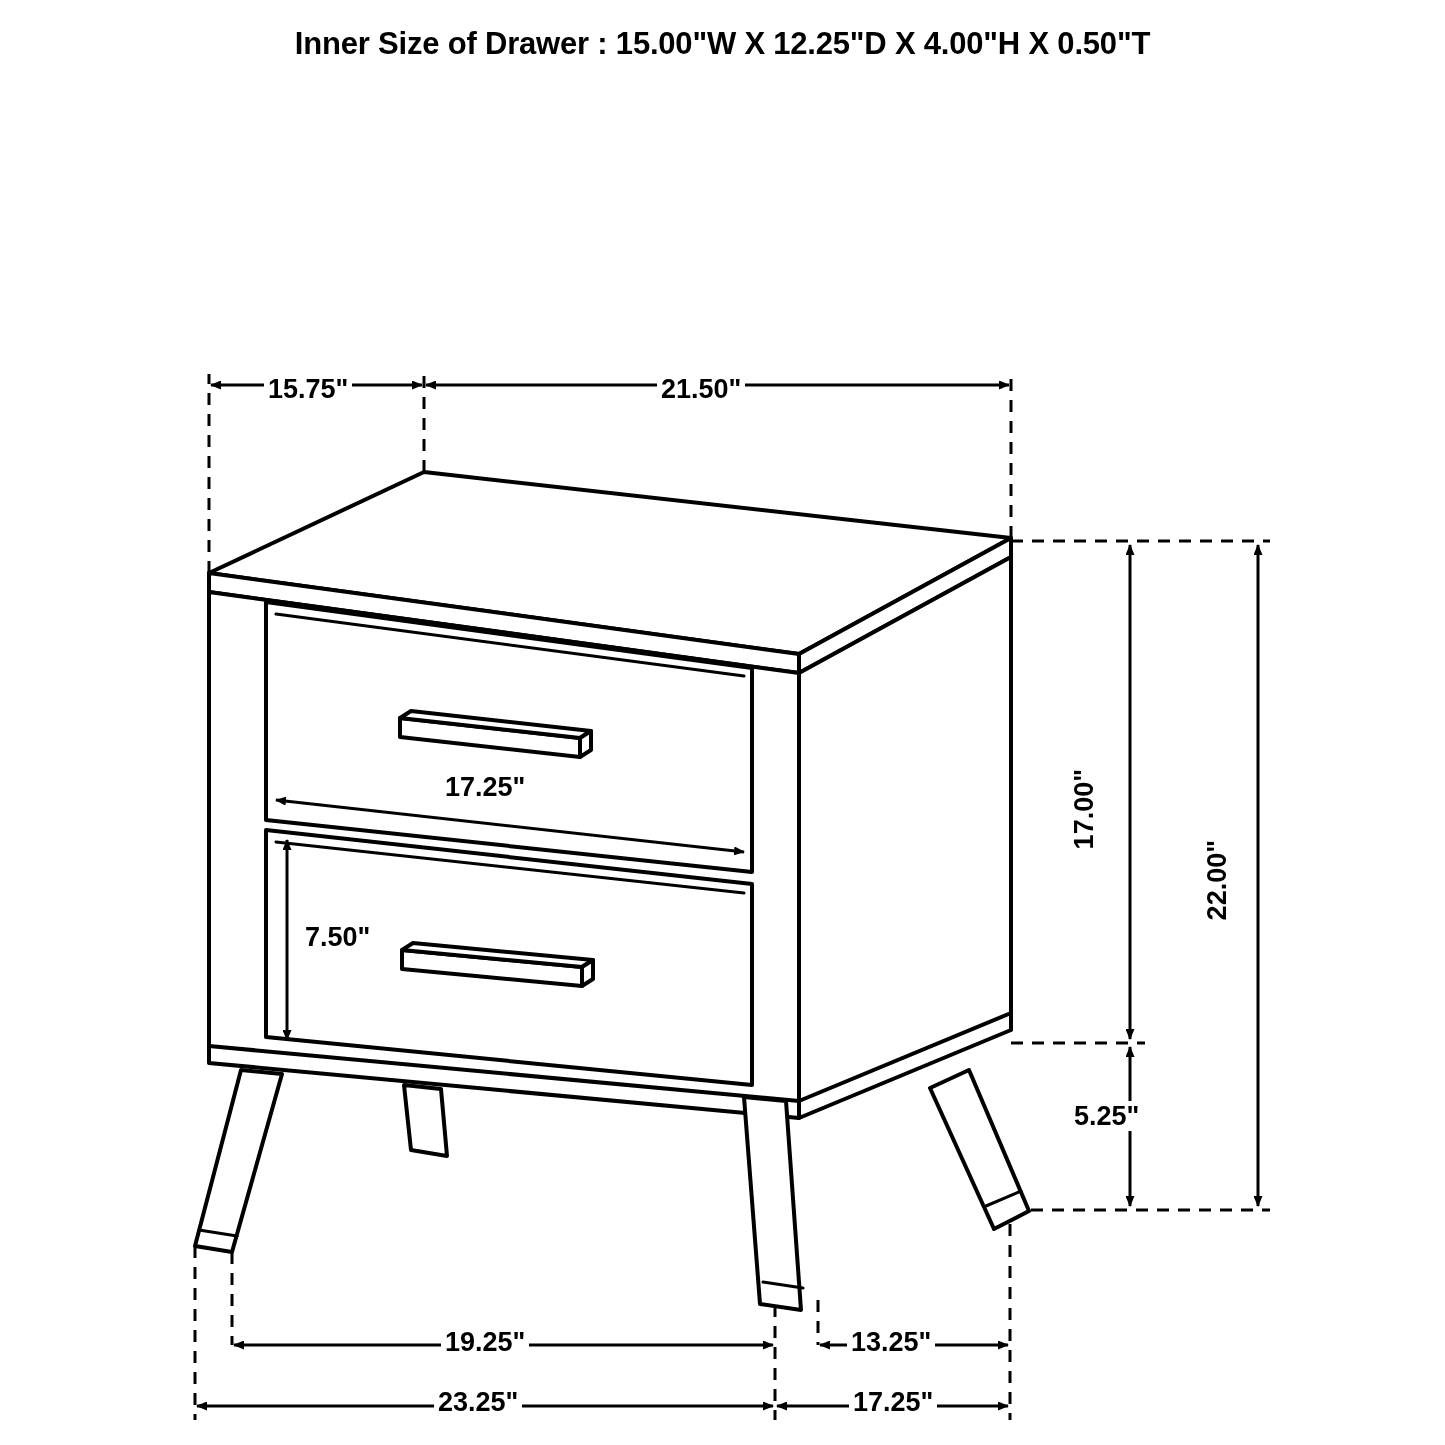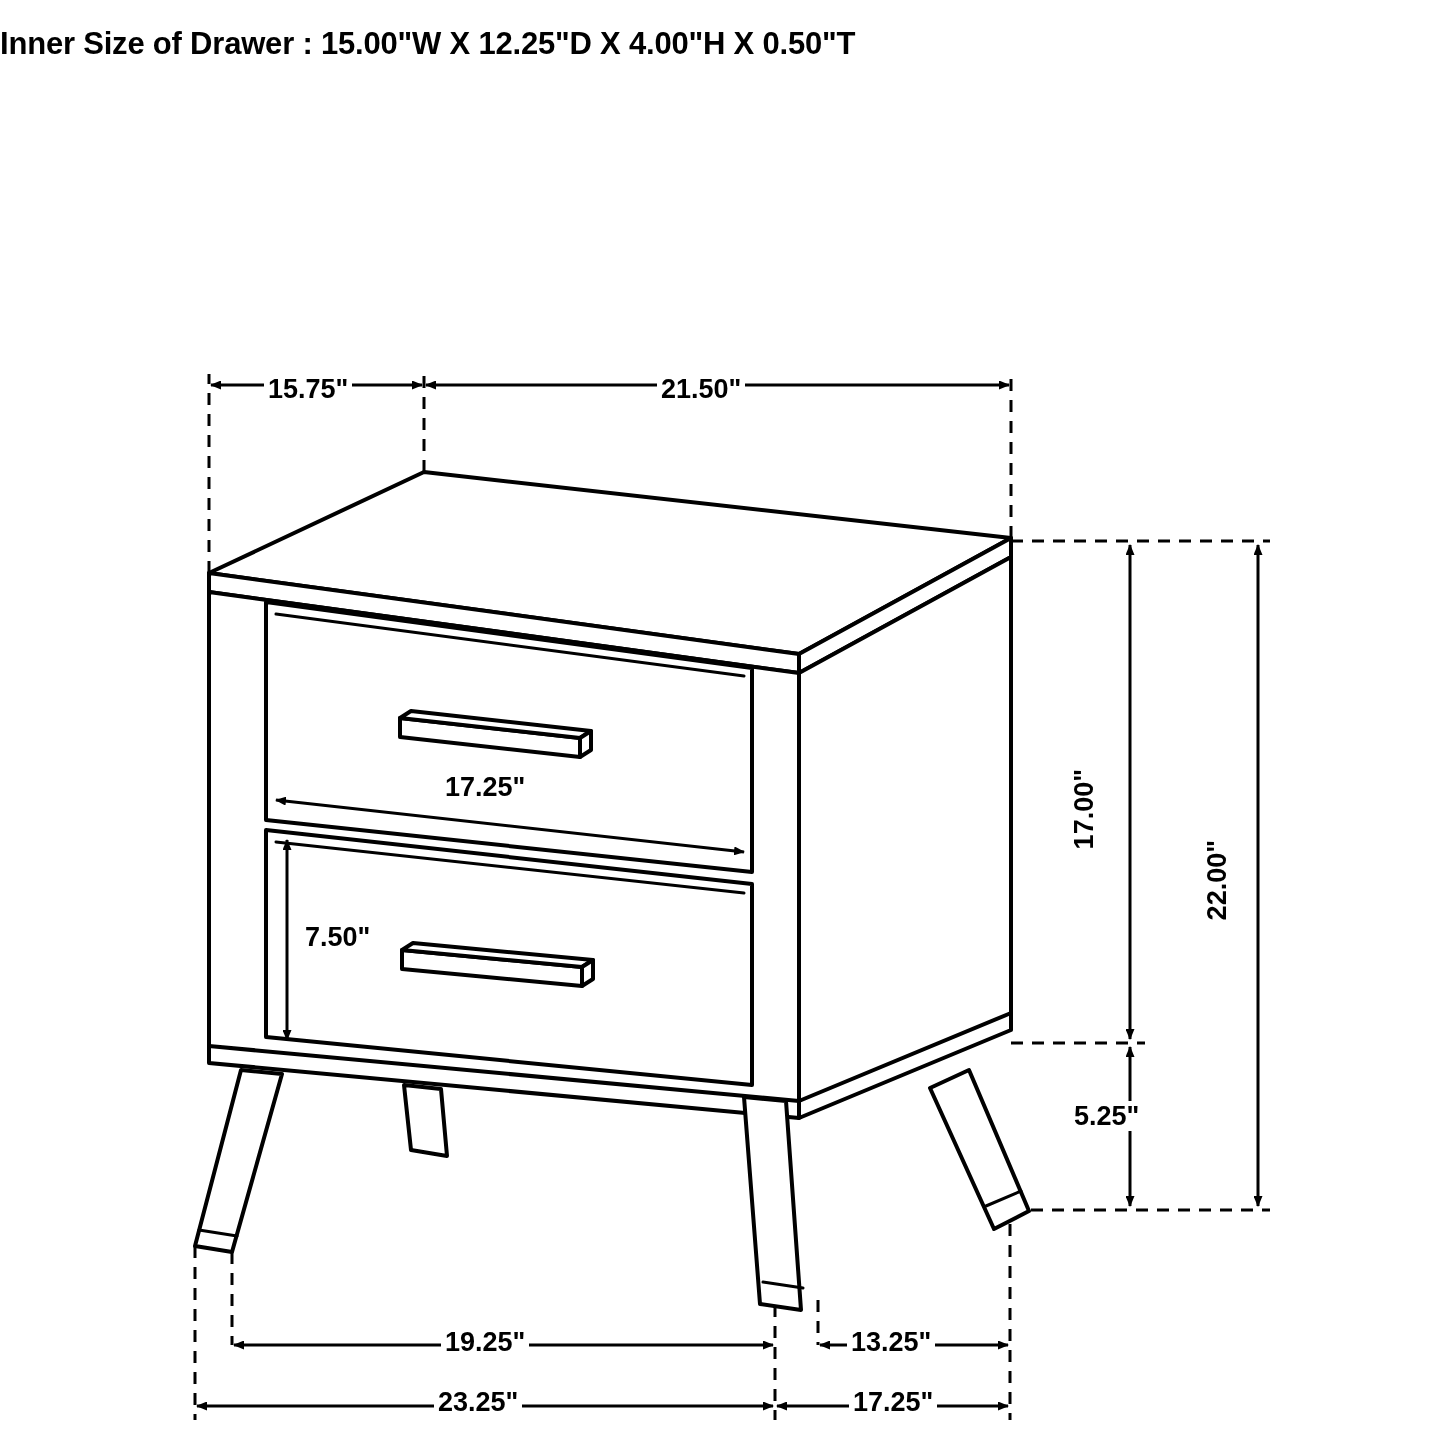--- a/index.html
+++ b/index.html
@@ -17,21 +17,21 @@
   #canvas {
     position: relative;
     width: 1445px;
     height: 1445px;
   }
   #title {
     position: absolute;
     left: 0;
     top: 26px;
     width: 1445px;
-    text-align: left;
+    text-align: center;
     font-size: 31px;
     font-weight: bold;
     letter-spacing: -0.2px;
     white-space: nowrap;
   }
   svg {
     position: absolute;
     left: 0;
     top: 0;
   }

